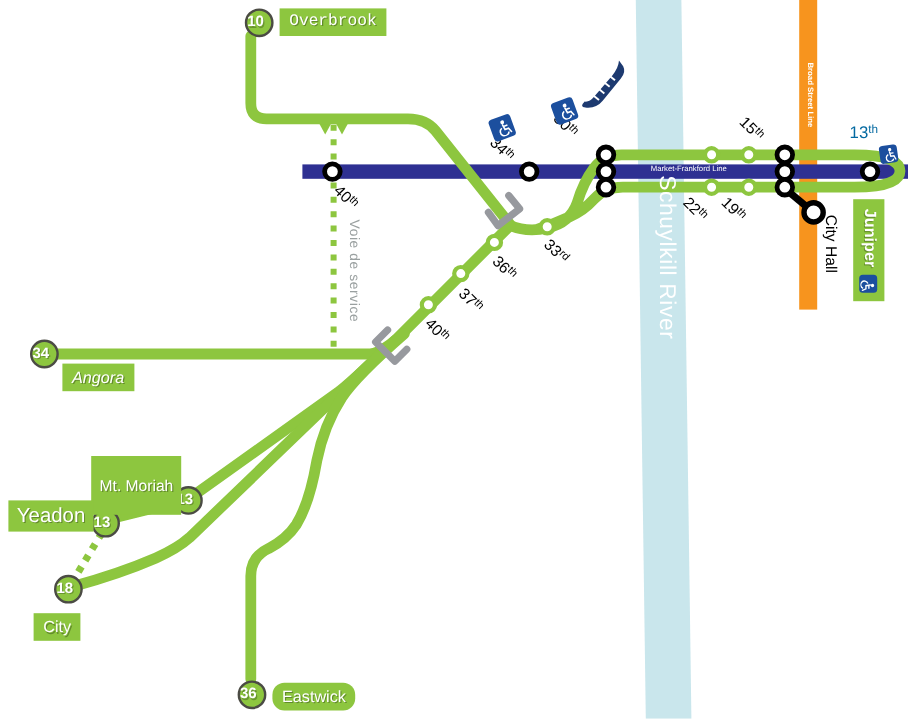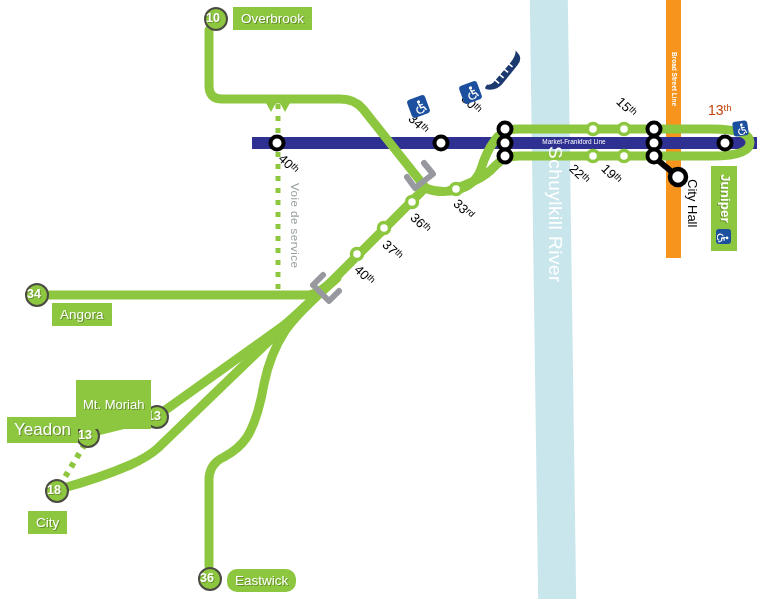--- a/index.html
+++ b/index.html
@@ -7,21 +7,21 @@
        font-family:"Liberation Sans", sans-serif;}
   #rails{position:absolute;left:0;top:0;}
   .box{position:absolute;background:#8dc63f;color:#fff;font-size:13.5px;
        padding:4px 8px;text-shadow:1px 1px 0 rgba(0,0,0,.30);white-space:nowrap;}
   .badge{position:absolute;width:24px;height:24px;border-radius:50%;background:#8dc63f;
          border:2.5px solid #4b4b44;box-sizing:border-box;color:#fff;
          font-weight:bold;font-size:12.5px;line-height:18px;text-align:left;
          text-shadow:1px 1px 0 rgba(0,0,0,.25);}
   .rlabel{position:absolute;color:#000;font-size:13px;white-space:nowrap;
           transform-origin:0 0;transform:rotate(45deg);}
-  .hlabel{position:absolute;color:#c2410c;font-size:14px;white-space:nowrap;}
+  .hlabel{position:absolute;color:#0369a1;font-size:14px;white-space:nowrap;}
   .sup{font-size:.7em;position:relative;top:-.45em;}
   .vlabel{position:absolute;transform-origin:0 0;transform:rotate(90deg);white-space:nowrap;}
   .cityhall{color:#000;font-size:13px;}
   .junipertxt{color:#fff;font-weight:bold;font-size:13.5px;text-shadow:1px 1px 0 rgba(0,0,0,.25);}
   .rivertxt{color:#fff;font-size:19px;letter-spacing:.5px;}
   .bsltxt{color:#fff;font-size:6.5px;font-weight:bold;}
   .mfl-label{position:absolute;left:533px;top:138px;width:82px;text-align:center;
              color:#fff;font-size:7px;transform:scale(.92);white-space:nowrap;}
   .voie{color:#9aa0a0;font-size:11.5px;letter-spacing:.5px;}
   .acc{position:absolute;width:19px;height:19px;background:#1c4f9e;border-radius:3px;
@@ -107,22 +107,22 @@
   <div class="vlabel rivertxt" style="left:566px;top:146px;">Schuylkill River</div>
   <div class="vlabel voie" style="left:301px;top:183px;">Voie de service</div>
 
   <div class="badge" style="left:204px;top:7px;">10</div>
   <div class="badge" style="left:25px;top:283px;">34</div>
   <div class="badge" style="left:145px;top:405px;">13</div>
   <div class="badge" style="left:76px;top:424px;">13</div>
   <div class="badge" style="left:45px;top:479px;">18</div>
   <div class="badge" style="left:198px;top:567px;">36</div>
 
-  <div class="box" style="left:233px;top:7px;">Overbrook</div>
-  <div class="box" style="left:52px;top:303px;">Angora</div>
+  <div class="box" style="left:233px;top:7px;font-family:Liberation Mono, monospace;">Overbrook</div>
+  <div class="box" style="left:52px;top:303px;font-style:italic;">Angora</div>
   <div class="box" style="left:76px;top:380px;font-size:13px;padding:17px 7px;">Mt. Moriah</div>
   <div class="box" style="left:7px;top:417px;font-size:17px;padding:3px 7px;">Yeadon</div>
   <div class="box" style="left:28px;top:511px;">City</div>
   <div class="box" style="left:227px;top:569px;border-radius:10px;">Eastwick</div>
 
   <div class="box" style="left:711px;top:166px;width:26px;height:85px;padding:0;box-sizing:border-box;"></div>
   <div class="vlabel junipertxt" style="left:733px;top:174px;">Juniper</div>
   <div class="acc small" style="left:716px;top:229px;transform:rotate(90deg);">
     <svg width="12" height="12" viewBox="0 0 20 20">
         <circle cx="11.5" cy="3.2" r="2.3" fill="#fff"></circle>

